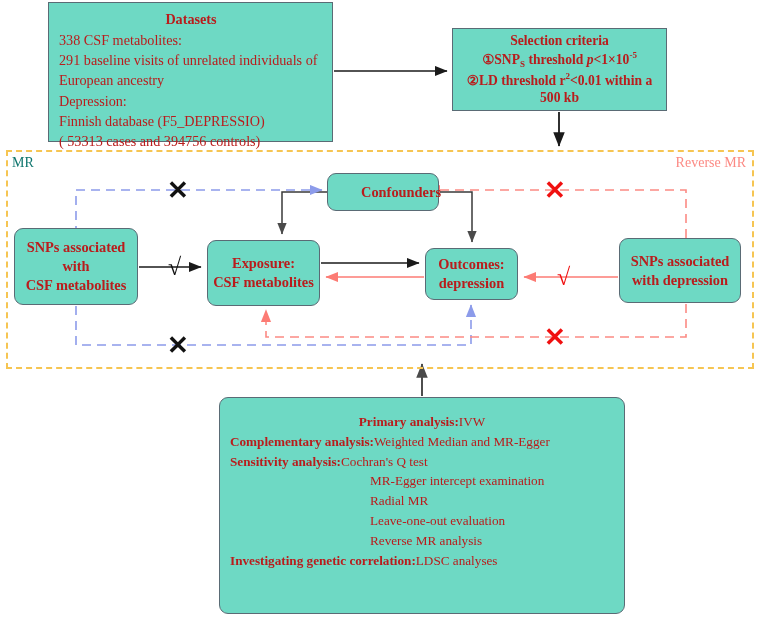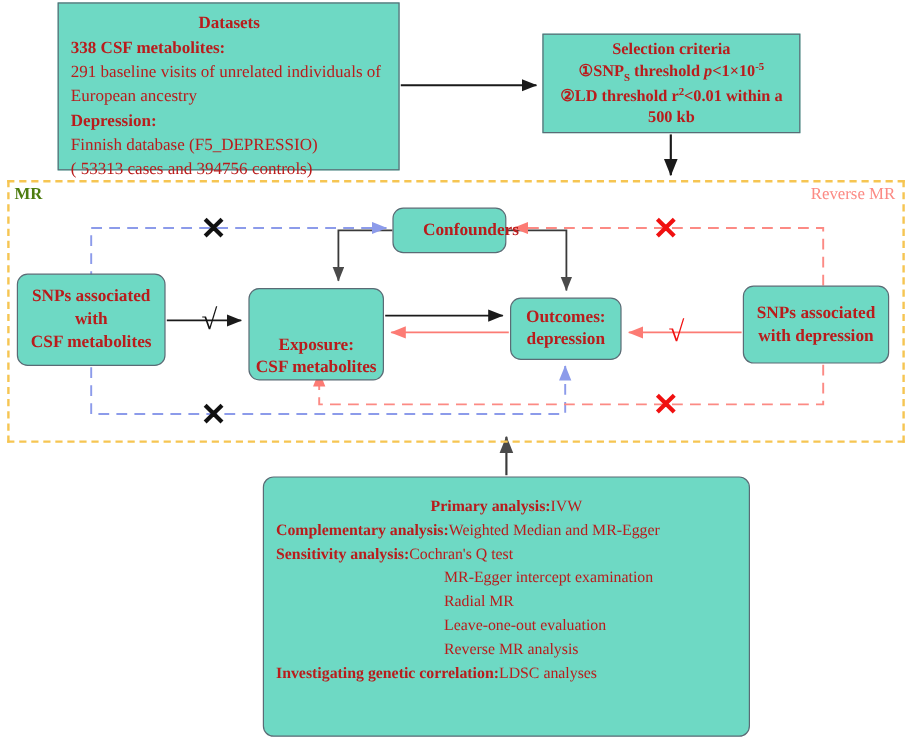--- a/index.html
+++ b/index.html
@@ -43,21 +43,21 @@
     padding: 6px 9px 6px 10px;
     justify-content: flex-start;
     font-size: 14.2px;
     line-height: 1.42;
   }
   #datasets-box .hdr {
     font-weight: bold;
     text-align: center;
     margin-bottom: 1px;
   }
-  #datasets-box .b { font-weight: bold; }
+  #datasets-box .b { font-weight: normal; }
 
   
   #selection-box {
     left: 452px; top: 28px; width: 215px; height: 83px;
     font-size: 13.6px;
     line-height: 1.33;
     text-align: center;
     font-weight: bold;
     padding: 0 4px;
   }
@@ -67,44 +67,44 @@
     position: absolute;
     left: 6px; top: 150px; width: 748px; height: 219px;
     border: 2px dashed #F6C552;
     box-sizing: border-box;
     z-index: 1;
   }
   #mr-label {
     position: absolute;
     left: 12px; top: 155px;
     font-size: 14px;
-    font-weight: bold;
-    color: #4d7c0f;
+    font-weight: normal;
+    color: #0f766e;
     z-index: 6;
   }
   #reverse-mr-label {
     position: absolute;
     right: 14px; top: 155px;
     font-size: 14px;
     font-weight: normal;
     color: #FC8A84;
     z-index: 6;
   }
 
   
   .node {
     font-size: 14.4px;
     font-weight: bold;
     text-align: center;
     line-height: 1.3;
     align-items: center;
   }
   #snps-exposure-box { left: 14px; top: 228px; width: 124px; height: 77px; }
-  #exposure-box      { left: 207px; top: 240px; width: 113px; height: 77px; justify-content: flex-end; }
-  #confounders-box   { left: 327px; top: 173px; width: 95px; height: 38px; padding-left: 36px; }
+  #exposure-box      { left: 207px; top: 240px; width: 113px; height: 66px; }
+  #confounders-box   { left: 327px; top: 173px; width: 112px; height: 38px; padding-left: 36px; }
   #outcomes-box      { left: 425px; top: 248px; width: 93px; height: 52px; }
   #snps-depression-box { left: 619px; top: 238px; width: 122px; height: 65px; }
 
   
   #analysis-box {
     left: 219px; top: 397px; width: 406px; height: 217px;
     padding: 14px 10px 10px 10px;
     justify-content: flex-start;
     font-size: 13.2px;
     line-height: 1.5;

